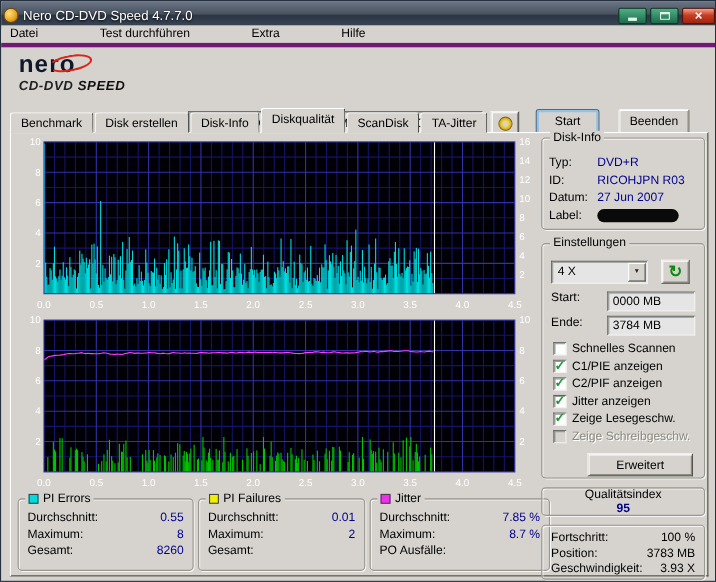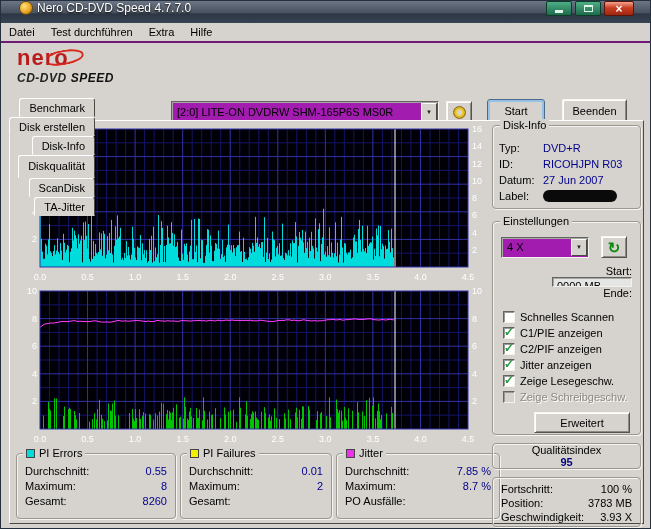--- a/index.html
+++ b/index.html
@@ -1,61 +1,61 @@
 <!DOCTYPE html>
 <html><head>
 <meta charset="utf-8">
 <style>
   *{margin:0;padding:0;box-sizing:border-box;}
   html,body{width:651px;height:529px;overflow:hidden;}
   body{font-family:"Liberation Sans",sans-serif;font-size:11px;color:#000;background:#808080;}
   .window{position:relative;width:651px;height:529px;background:#d6d3ce;border:1px solid #24303e;overflow:hidden;}
 
   
-  .titlebar{position:absolute;top:0;left:0;right:0;height:26px;display:flex;padding:0 16px;
+  .titlebar{position:absolute;top:0;left:0;right:0;height:26px;display:flex;align-items:center;padding:0 0;
     background:linear-gradient(180deg,#6b7585 0%,#49525f 45%,#2c3644 50%,#3d4a5a 100%);color:#fff;}
   .title-icon{width:14px;height:14px;border-radius:50%;flex:none;margin:0 4px 0 2px;
     background:radial-gradient(circle at 35% 35%,#ffe27a,#e8a020 60%,#8a5a10);border:1px solid #6a4a10;}
   .title-text{flex:1;font-size:12px;text-shadow:0 1px 2px #000;white-space:nowrap;overflow:hidden;}
   .winbtn{width:26px;height:15px;margin-left:3px;border-radius:2px;display:flex;align-items:center;justify-content:center;flex:none;}
   .btn-min,.btn-max{background:linear-gradient(#4fae86,#1d6b4b);border:1px solid #0d3d28;}
   .glyph-min{width:8px;height:3px;background:#e2f6e8;margin-top:6px;}
   .glyph-max{width:9px;height:7px;border:1px solid #e2f6e8;border-top-width:2px;}
   .btn-close{width:30px;background:linear-gradient(#f2a38e,#c93d22 45%,#9c2710);border:1px solid #5c1205;color:#fff;font-weight:bold;font-size:12px;line-height:1;}
 
   
-  .menubar{position:absolute;top:22px;left:0;right:0;height:20px;display:flex;align-items:center;background:#d6d3ce;border-bottom:2px solid #701a75;}
+  .menubar{position:absolute;top:22px;left:0;right:0;height:20px;display:flex;align-items:center;background:#d6d3ce;border-bottom:4px solid #701a75;gap:40px;}
   .menu-item{padding:0 8px;height:20px;line-height:20px;}
 
   
   .header{position:absolute;top:42px;left:0;right:0;height:55px;}
   .logo{position:absolute;left:16px;top:2px;width:140px;height:50px;}
   .logo-top{position:relative;height:26px;}
-  .logo-nero{font-size:22px;font-weight:bold;color:#b91c1c;letter-spacing:1px;}
+  .logo-nero{font-size:22px;font-weight:bold;color:#0f172a;letter-spacing:1px;}
   .logo-swoosh{position:absolute;left:27px;top:5px;width:40px;height:15px;border:2px solid #d8281c;border-radius:50%;
     border-left-color:transparent;transform:rotate(-10deg);}
   .logo-sub{font-size:12px;font-weight:bold;font-style:italic;color:#222;letter-spacing:0.5px;}
   .logo-speed{margin-left:4px;color:#111;}
 
-  .combo{background:#a21caf;border:1px solid;border-color:#636563 #f2f1ee #f2f1ee #636563;box-shadow:inset 1px 1px 0 #a8a8a2;
+  .combo{background:#e5e5e5;border:1px solid;border-color:#636563 #f2f1ee #f2f1ee #636563;box-shadow:inset 1px 1px 0 #a8a8a2;
     display:flex;align-items:center;}
   .combo-text{flex:1;padding:0 5px;white-space:nowrap;overflow:hidden;}
   .combo-btn{width:16px;align-self:stretch;margin:1px;background:#d6d3ce;border:1px solid;border-color:#fff #4a4a44 #4a4a44 #fff;
     display:flex;align-items:center;justify-content:center;font-size:6px;color:#222;flex:none;}
   .drive-combo{position:absolute;left:170px;top:58px;width:268px;height:22px;}
 
   .btn3d{font-family:inherit;font-size:11px;color:#000;background:#d6d3ce;border:1px solid;border-color:#f6f5f2 #55534b #55534b #f6f5f2;
     box-shadow:inset 1px 1px 0 #fff,inset -1px -1px 0 #8d8b82;cursor:default;}
   .eject-btn{position:absolute;left:445px;top:58px;width:26px;height:22px;display:flex;align-items:center;justify-content:center;}
   .btn-start{position:absolute;left:486px;top:56px;width:58px;height:24px;border-radius:3px;border-color:#4a6a8a;
     box-shadow:inset 0 0 0 2px #96c1e4,inset 1px 1px 0 #fff;}
   .btn-quit{position:absolute;left:561px;top:56px;width:65px;height:24px;border-radius:2px;}
 
   
-  .tabstrip{position:absolute;left:8px;top:97px;height:23px;display:flex;align-items:flex-end;z-index:3;flex-direction:column;}
+  .tabstrip{position:absolute;left:8px;top:97px;height:23px;display:flex;align-items:flex-end;z-index:3;}
   .tab{height:19px;line-height:18px;padding:0 9px;background:#d6d3ce;border:1px solid;border-color:#fff #4a4a44 #d6d3ce #fff;
     border-top-left-radius:3px;border-top-right-radius:3px;margin-right:1px;}
   .tab.active{height:23px;line-height:21px;border-bottom-color:#d6d3ce;position:relative;z-index:4;}
 
   
   .tabpage{position:absolute;left:8px;top:119px;width:635px;height:404px;background:#d6d3ce;border:1px solid;
     border-color:#fff #4a4a44 #4a4a44 #fff;}
   .chartbox{position:absolute;left:6px;width:474px;height:160px;}
   .chart-top{top:4px;} .chart-bottom{top:166px;}
   .chartbox svg{display:block;}
@@ -68,21 +68,21 @@
   .g-diskinfo{margin-top:4px;height:84px;padding:14px 6px 0;}
   .gi-row{display:flex;line-height:16px;}
   .gi-label{width:44px;flex:none;}
   .gi-value{color:#00008b;white-space:nowrap;}
   .gi-redacted{width:74px;height:12px;background:#0a0a0a;border-radius:6px;margin-top:2px;}
   .g-settings{margin-top:12px;height:214px;padding:10px 6px 0;}
   .speed-row{display:flex;align-items:center;margin:3px 0 6px 2px;height:24px;}
   .speed-combo{width:88px;height:21px;}
   .refresh-btn{width:26px;height:22px;margin-left:12px;display:flex;align-items:center;justify-content:center;}
   .refresh-glyph{font-size:15px;font-weight:bold;color:#0d8a0d;line-height:1;}
-  .field-row{display:flex;align-items:flex-end;height:22px;margin:0 2px;flex-direction:column;}
+  .field-row{display:flex;align-items:flex-start;height:22px;margin:0 2px;}
   .flabel{flex:1;}
   .edit{width:80px;height:18px;background:#e5e5e5;border:1px solid;border-color:#636563 #f2f1ee #f2f1ee #636563;
     box-shadow:inset 1px 1px 0 #a8a8a2;padding:2px 4px;white-space:nowrap;overflow:hidden;}
   .cb-row{display:flex;align-items:center;gap:5px;height:16px;margin-left:4px;}
   .cb-box{width:12px;height:12px;background:#fff;border:1px solid;border-color:#636563 #f2f1ee #f2f1ee #636563;
     box-shadow:inset 1px 1px 0 #9a9a94;position:relative;flex:none;}
   .cb-check{position:absolute;left:0;top:-3px;font-size:12px;font-weight:bold;color:#1d9a3a;}
   .cb-row.disabled .cb-label{color:#8a887f;text-shadow:1px 1px 0 #fff;}
   .cb-row.disabled .cb-box{background:#d6d3ce;}
   .adv-btn{display:block;width:96px;height:21px;margin:7px 4px 0 auto;}
@@ -954,20 +954,21 @@
           <button class="btn3d refresh-btn">
               <span class="refresh-glyph">↻</span>
             </button>
         </div>
         <div class="field-row">
           <span class="flabel">Start:</span>
           <span class="edit">0000 MB</span>
         </div>
         <div class="field-row">
           <span class="flabel">Ende:</span>
+          <span class="edit">3784 MB</span>
         </div>
         <div id="checkboxes">
             <div class="cb-row">
               <span class="cb-box"></span>
               <span class="cb-label">Schnelles Scannen</span>
             </div>
             <div class="cb-row">
               <span class="cb-box">
                 <span class="cb-check">✓</span>
               </span>

